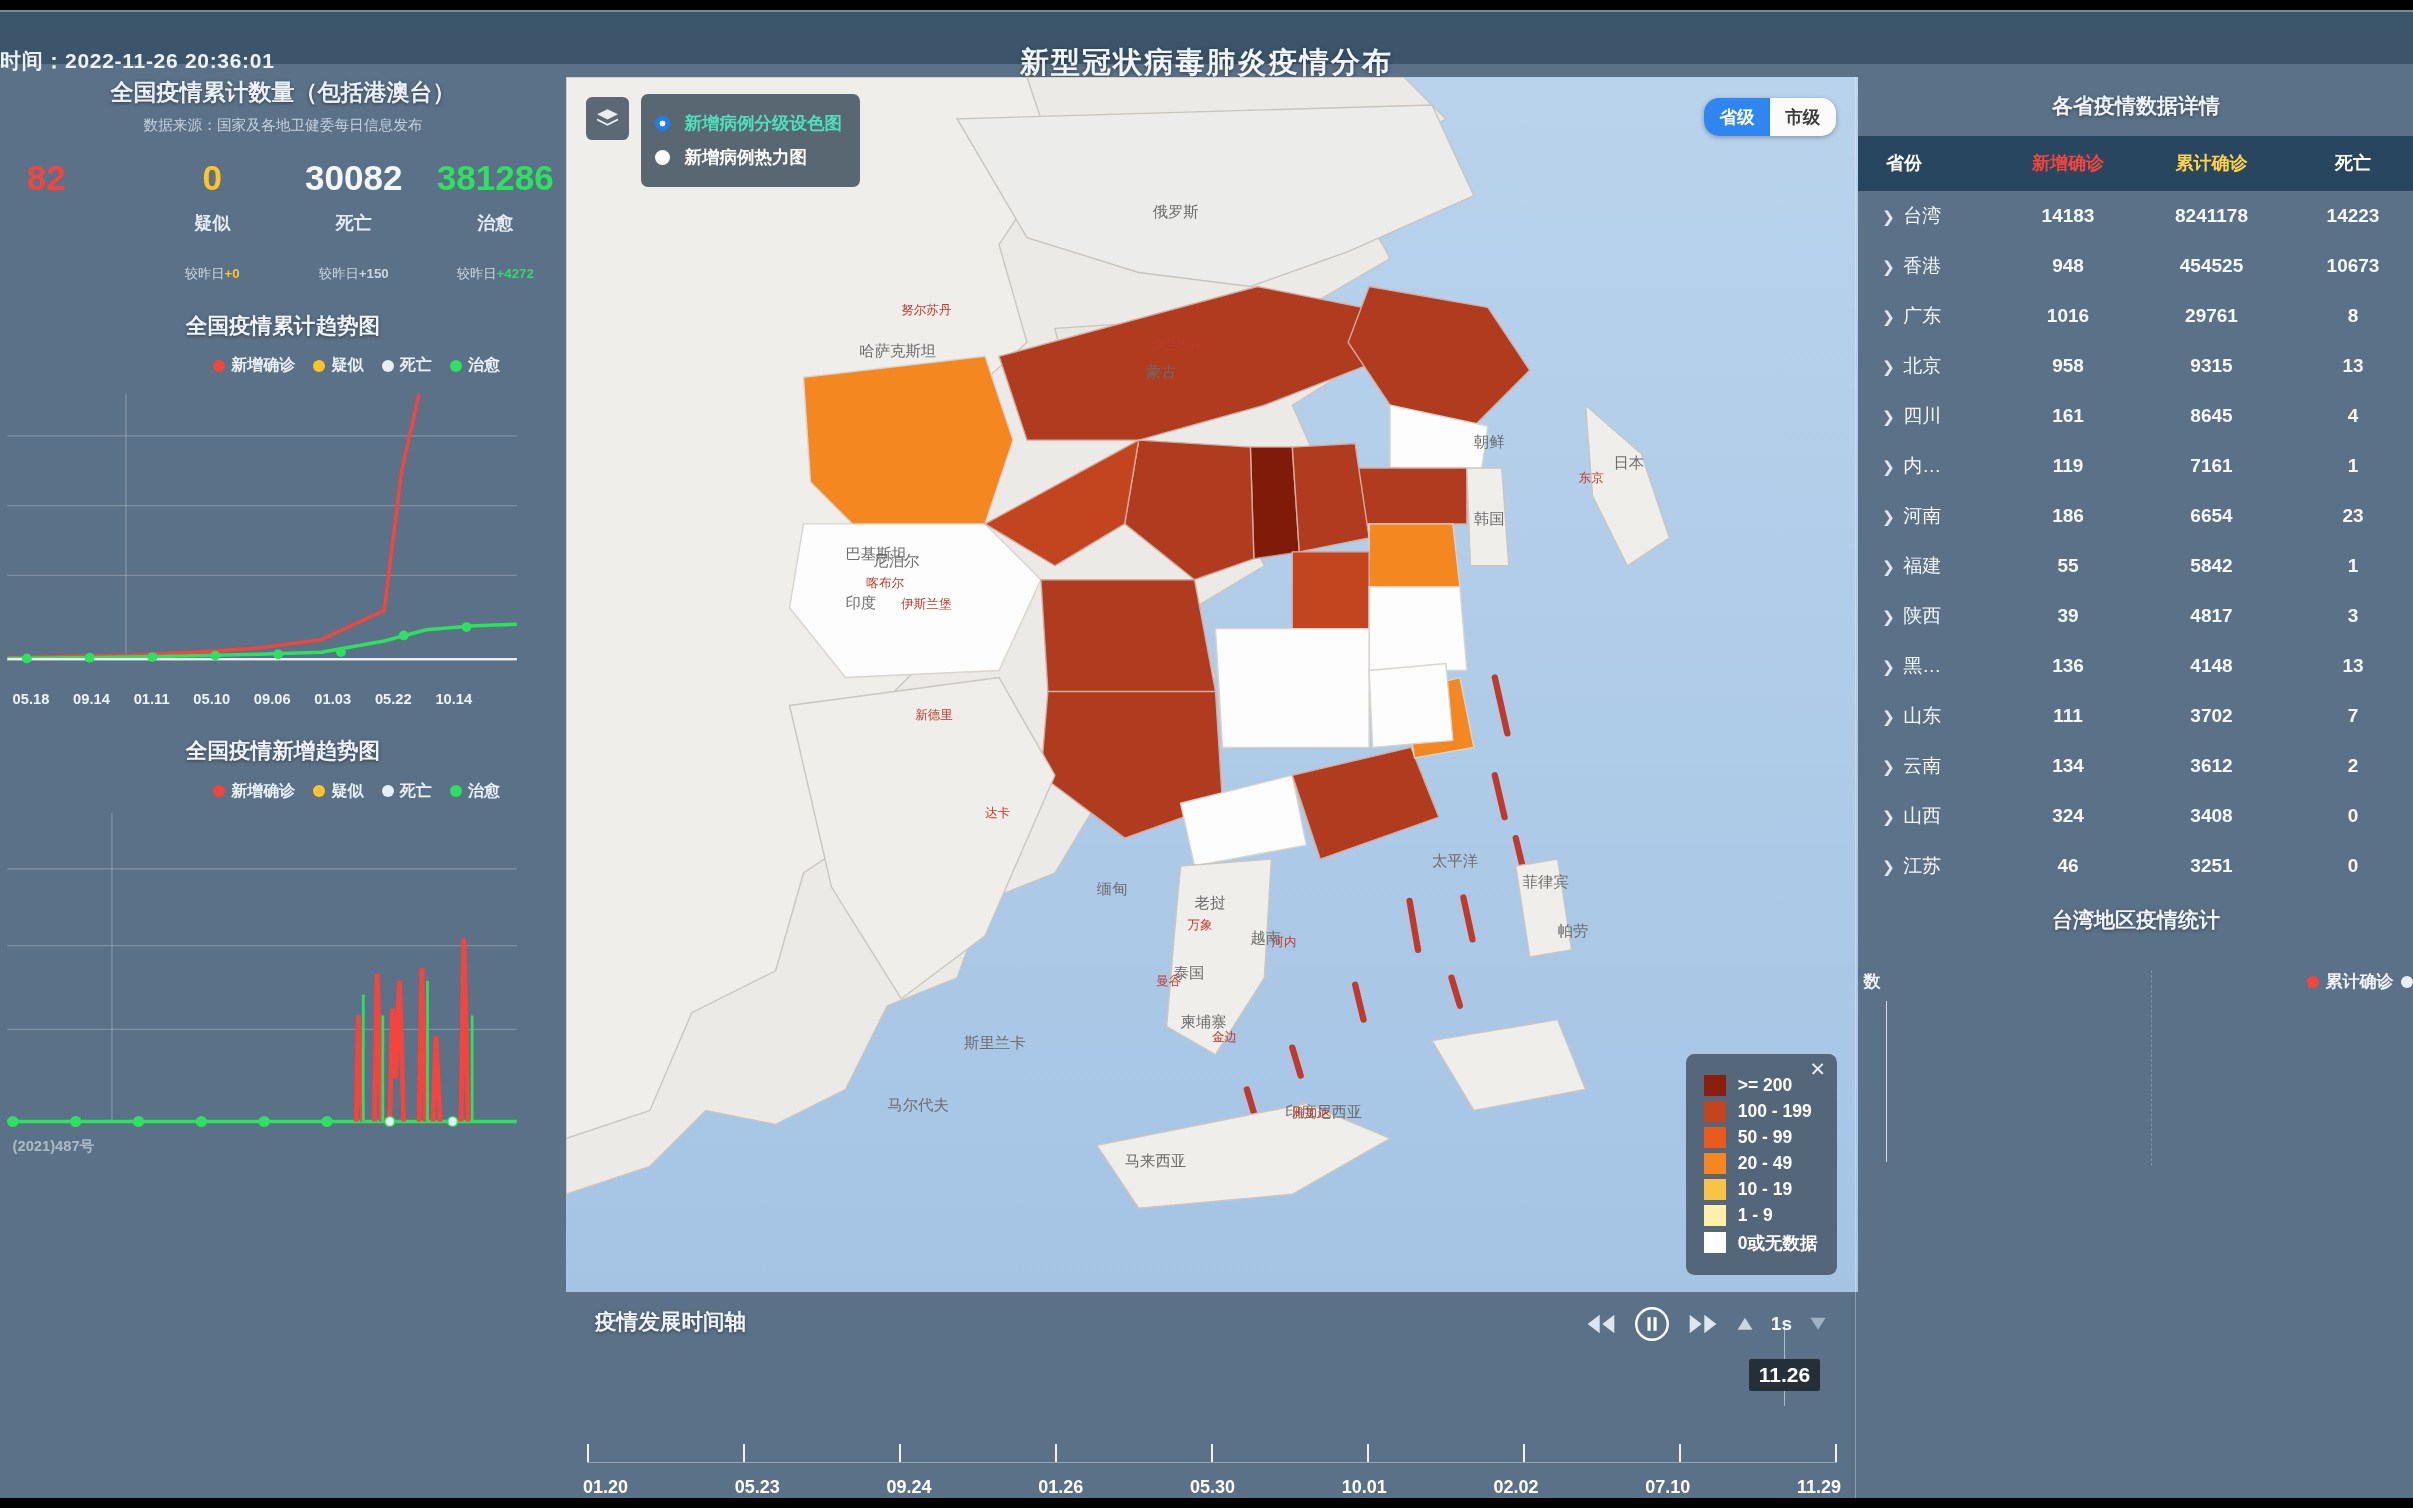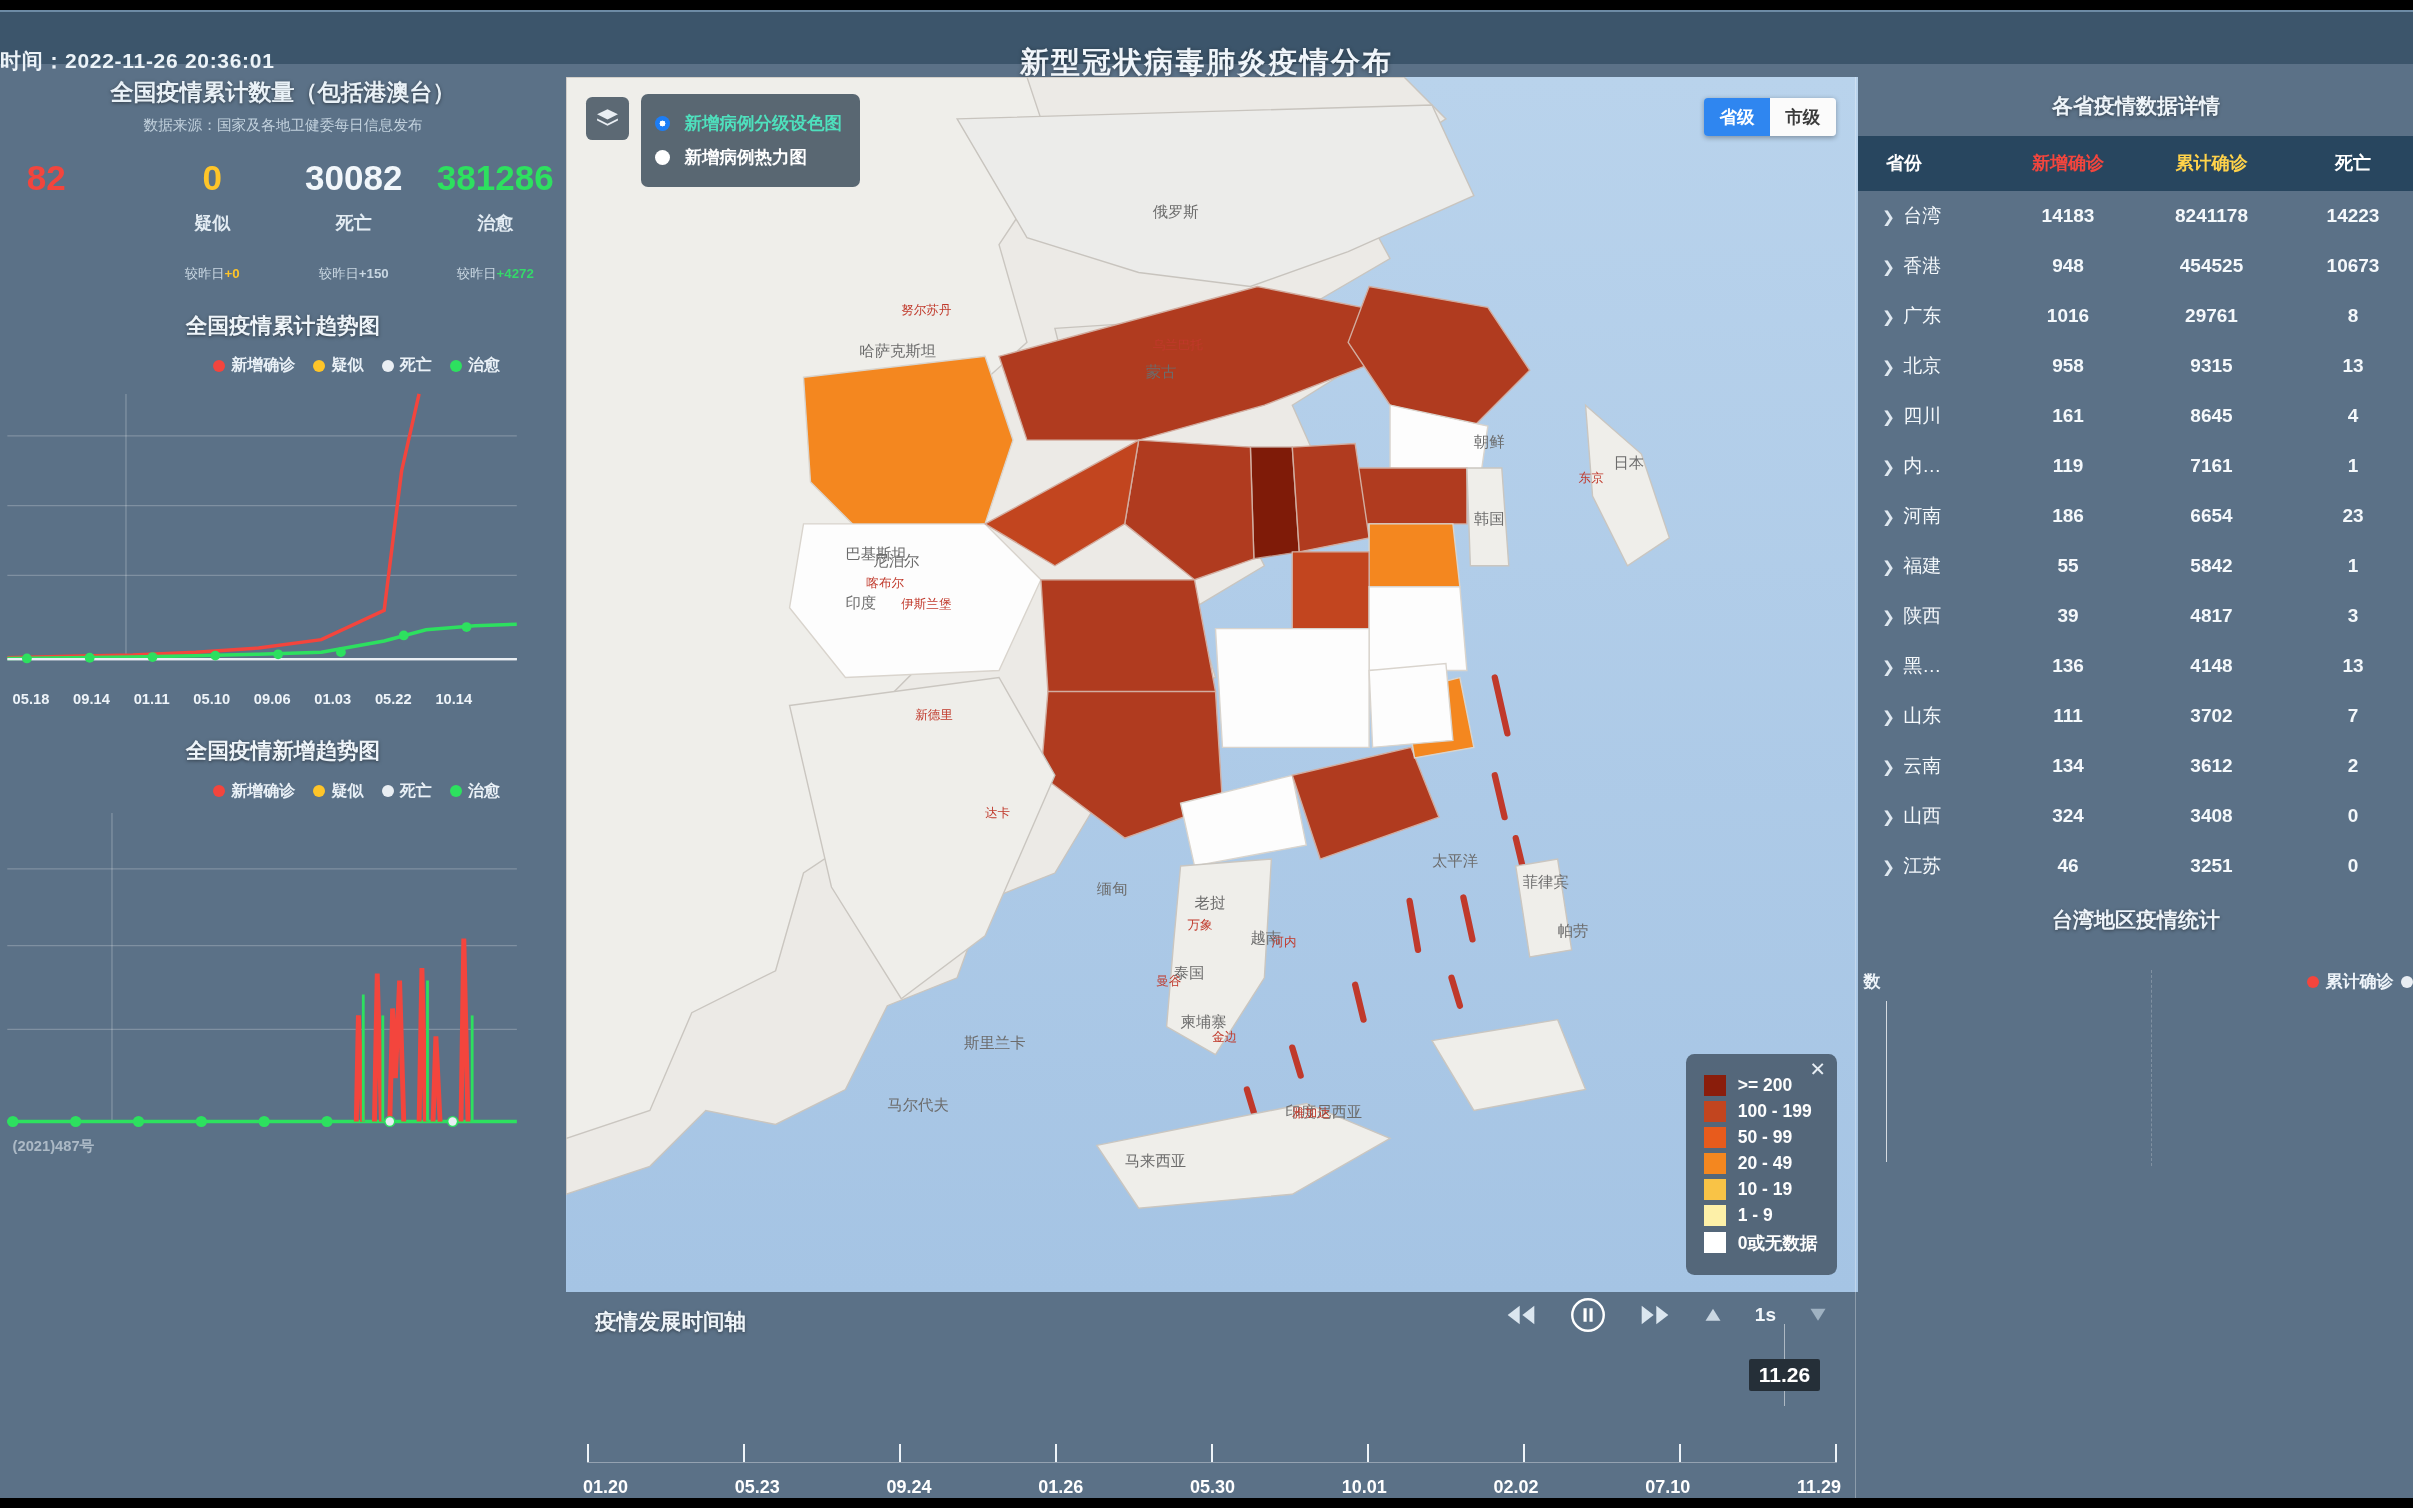--- a/index.html
+++ b/index.html
@@ -102,21 +102,21 @@
     padding: 12.6px 18px 12.6px 14px;
   }
   .layeritem { display: flex; align-items: center; gap: 14px; padding: 4.9px 0; cursor: pointer;}
   .radio { width: 15.4px; height: 15.4px; border-radius: 50%; background: #fff; flex: none; }
   .radio.on { background: radial-gradient(circle at 50% 50%, #ffffff 0 26%, #1d7df5 30% 100%); }
   .layeritem .txt { font-size: 17.5px; font-weight: bold; color: #ffffff; white-space: nowrap; }
   .layeritem.sel .txt { color: #4ee0bd; }
 
   .leveltoggle {
     position: absolute; right: 22.3px; top: 21px;
-    display: flex; border-radius: 4px; overflow: hidden;
+    display: flex; border-radius: 15px; overflow: hidden;
     box-shadow: 0 1.4px 4.9px rgba(0,0,0,.3);
   }
   .lvl { padding: 7px 15.4px; font-size: 17.5px; font-weight: bold; cursor: pointer; }
   .lvl.on  { background: #2f86f0; color: #ffffff; }
   .lvl.off { background: #fbfbfb; color: #3b3b3b; }
 
   .legendbox {
     position: absolute; right: 21px; bottom: 17px;
     background: rgba(78,96,114,.93);
     border-radius: 8.4px;
@@ -135,22 +135,22 @@
   .timeline {
     position: absolute; left: 566px; top: 1292px;
     width: 1292px; height: 216px;
   }
   .tl-title {
     position: absolute; left: 29px; top: 15.4px;
     font-size: 21.6px; font-weight: bold; color: #eef4f9;
     text-shadow: 0 1.4px 3.5px rgba(0,0,0,.45);
   }
   .tl-controls {
-    position: absolute; right: 31px; top: 5px;
-    display: flex; align-items: center; gap: 33px;
+    position: absolute; right: 31px; top: 14px;
+    display: flex; align-items: center; gap: 17px;
   }
   .ctrl { cursor: pointer; display: flex; align-items: center; }
   .speed { font-size: 19px; font-weight: bold; color: #f2f7fb; }
   .tl-badge {
     position: absolute; right: 38px; top: 67px;
     background: #252f38; color: #fff;
     font-size: 21px; font-weight: bold;
     padding: 4.2px 9.8px; border-radius: 2.1px;
   }
   .tl-track {

